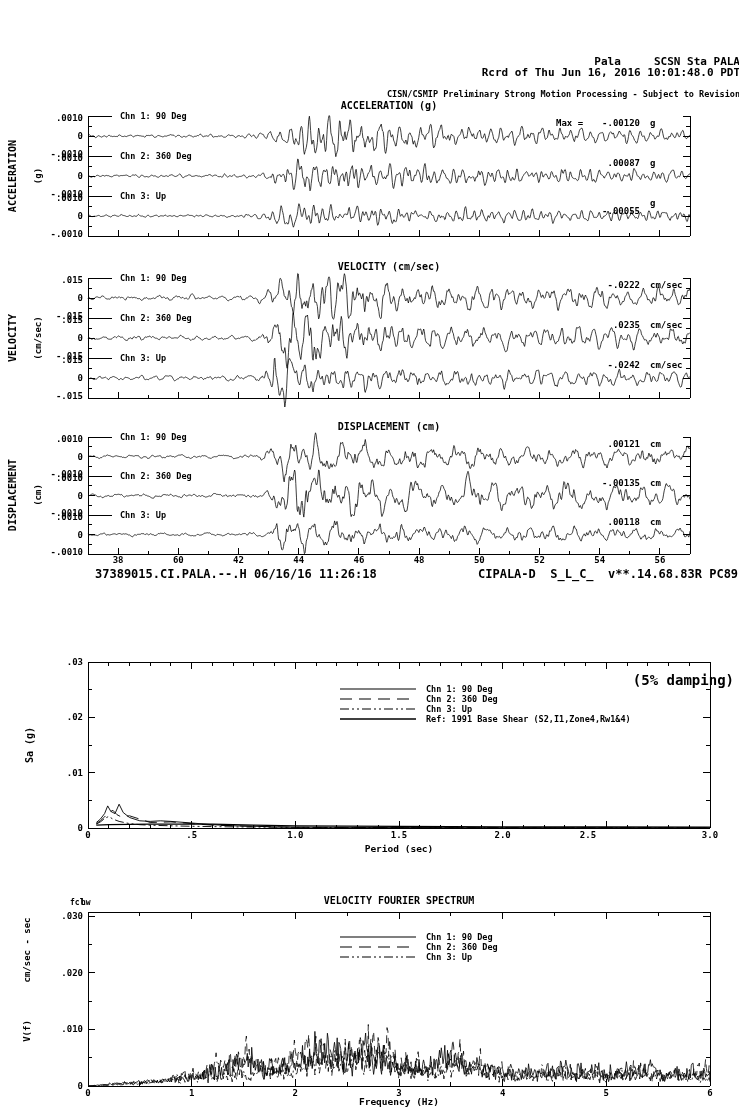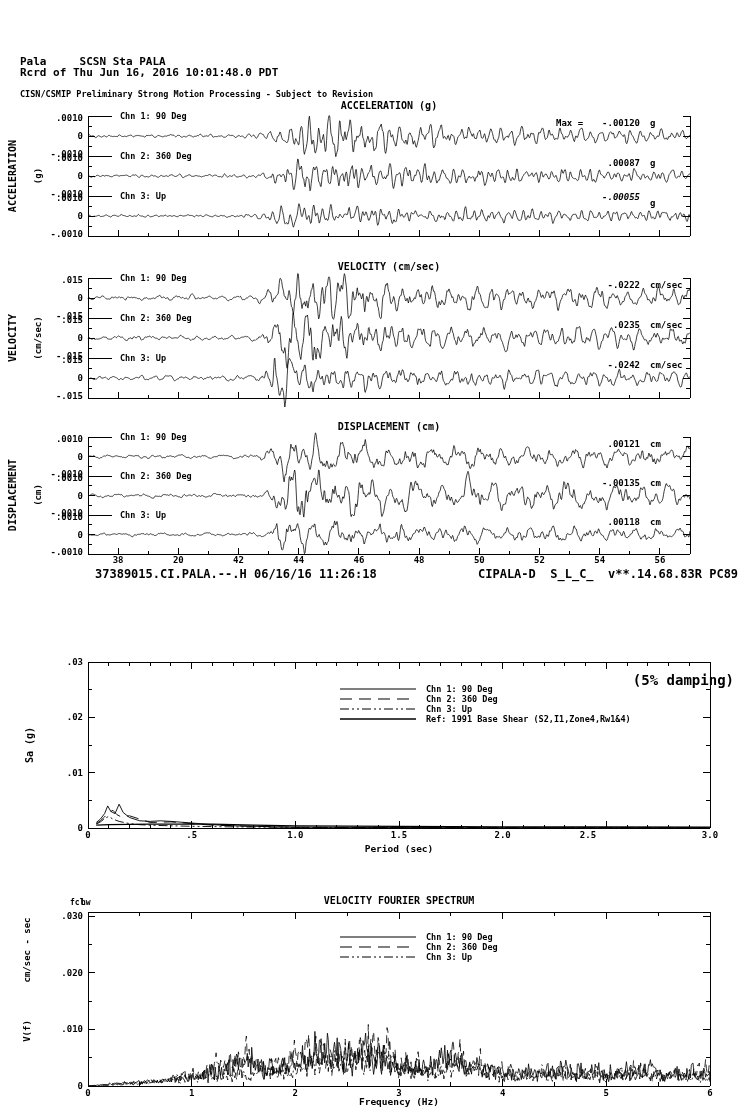--- a/index.html
+++ b/index.html
@@ -4,21 +4,21 @@
 <style>
   html,body{margin:0;padding:0;background:#fff;}
   .page{position:relative;width:739px;height:1115px;background:#ffffff;
         font-family:"DejaVu Sans Mono",monospace;color:#000;overflow:hidden;}
   #plot-svg{position:absolute;left:0;top:0;}
   #overlay{position:absolute;left:0;top:0;width:739px;height:1115px;}
   .lbl{position:absolute;font-size:9px;font-weight:bold;white-space:pre;line-height:1;}
   .lbl.tick{font-size:9px;}
   .lbl.chn{font-size:8.5px;}
   .lbl.leg{font-size:8.5px;}
-  .hdr{position:absolute;left:20px;width:720px;text-align:left;font-weight:bold;white-space:pre;line-height:1;}
+  .hdr{position:absolute;left:20px;width:720px;text-align:right;font-weight:bold;white-space:pre;line-height:1;}
   .ptitle{position:absolute;text-align:center;font-weight:bold;font-size:10px;white-space:pre;line-height:1;}
   .rot{position:absolute;transform:translate(-50%,-50%) rotate(-90deg);font-weight:bold;font-size:10px;white-space:pre;line-height:1;}
   .rot.small{font-size:9px;}
   .foot{position:absolute;font-weight:bold;font-size:12px;white-space:pre;line-height:1;}
   .annot{position:absolute;font-weight:bold;font-size:14px;white-space:pre;line-height:1;margin-left:36px;}
   .corner{position:absolute;font-weight:bold;font-size:8px;white-space:pre;line-height:1;}
 </style>
 </head>
 <body>
 
@@ -90,21 +90,21 @@
       <div class="lbl tick" style="left: 83px; top: 158px; transform: translate(-100%, -50%);">.0010</div>
       <div class="lbl tick" style="left: 83px; top: 176px; transform: translate(-100%, -50%);">0</div>
       <div class="lbl tick" style="left: 83px; top: 194px; transform: translate(-100%, -50%);">-.0010</div>
       <div class="lbl chn" style="left: 120px; top: 156px; transform: translate(0px, -50%);">Chn 2: 360 Deg</div>
       <div class="lbl tick" style="left: 640px; top: 163px; transform: translate(-100%, -50%);">.00087</div>
       <div class="lbl tick" style="left: 650px; top: 163px; transform: translate(0px, -50%);">g</div>
       <div class="lbl tick" style="left: 83px; top: 198px; transform: translate(-100%, -50%);">.0010</div>
       <div class="lbl tick" style="left: 83px; top: 216px; transform: translate(-100%, -50%);">0</div>
       <div class="lbl tick" style="left: 83px; top: 234px; transform: translate(-100%, -50%);">-.0010</div>
       <div class="lbl chn" style="left: 120px; top: 196px; transform: translate(0px, -50%);">Chn 3: Up</div>
-      <div class="lbl tick" style="left: 640px; top: 197px; transform: translate(-100%, -50%); font-style: italic;">-.00055</div>
+      <div class="lbl tick" style="left: 640px; top: 211px; transform: translate(-100%, -50%);">-.00055</div>
       <div class="lbl tick" style="left: 650px; top: 203px; transform: translate(0px, -50%);">g</div>
       <div class="lbl tick" style="left: 83px; top: 280px; transform: translate(-100%, -50%);">.015</div>
       <div class="lbl tick" style="left: 83px; top: 298px; transform: translate(-100%, -50%);">0</div>
       <div class="lbl tick" style="left: 83px; top: 316px; transform: translate(-100%, -50%);">-.015</div>
       <div class="lbl chn" style="left: 120px; top: 278px; transform: translate(0px, -50%);">Chn 1: 90 Deg</div>
       <div class="lbl tick" style="left: 640px; top: 285px; transform: translate(-100%, -50%);">-.0222</div>
       <div class="lbl tick" style="left: 650px; top: 285px; transform: translate(0px, -50%);">cm/sec</div>
       <div class="lbl tick" style="left: 83px; top: 320px; transform: translate(-100%, -50%);">.015</div>
       <div class="lbl tick" style="left: 83px; top: 338px; transform: translate(-100%, -50%);">0</div>
       <div class="lbl tick" style="left: 83px; top: 356px; transform: translate(-100%, -50%);">-.015</div>
@@ -129,21 +129,21 @@
       <div class="lbl chn" style="left: 120px; top: 476px; transform: translate(0px, -50%);">Chn 2: 360 Deg</div>
       <div class="lbl tick" style="left: 640px; top: 483px; transform: translate(-100%, -50%);">-.00135</div>
       <div class="lbl tick" style="left: 650px; top: 483px; transform: translate(0px, -50%);">cm</div>
       <div class="lbl tick" style="left: 83px; top: 517px; transform: translate(-100%, -50%);">.0010</div>
       <div class="lbl tick" style="left: 83px; top: 534.5px; transform: translate(-100%, -50%);">0</div>
       <div class="lbl tick" style="left: 83px; top: 552px; transform: translate(-100%, -50%);">-.0010</div>
       <div class="lbl chn" style="left: 120px; top: 515px; transform: translate(0px, -50%);">Chn 3: Up</div>
       <div class="lbl tick" style="left: 640px; top: 522px; transform: translate(-100%, -50%);">.00118</div>
       <div class="lbl tick" style="left: 650px; top: 522px; transform: translate(0px, -50%);">cm</div>
       <div class="lbl tick" style="left: 118.1px; top: 560px; transform: translate(-50%, -50%);">38</div>
-      <div class="lbl tick" style="left: 178.3px; top: 560px; transform: translate(-50%, -50%);">20</div>
+      <div class="lbl tick" style="left: 178.3px; top: 560px; transform: translate(-50%, -50%);">60</div>
       <div class="lbl tick" style="left: 238.5px; top: 560px; transform: translate(-50%, -50%);">42</div>
       <div class="lbl tick" style="left: 298.7px; top: 560px; transform: translate(-50%, -50%);">44</div>
       <div class="lbl tick" style="left: 358.9px; top: 560px; transform: translate(-50%, -50%);">46</div>
       <div class="lbl tick" style="left: 419.1px; top: 560px; transform: translate(-50%, -50%);">48</div>
       <div class="lbl tick" style="left: 479.3px; top: 560px; transform: translate(-50%, -50%);">50</div>
       <div class="lbl tick" style="left: 539.5px; top: 560px; transform: translate(-50%, -50%);">52</div>
       <div class="lbl tick" style="left: 599.7px; top: 560px; transform: translate(-50%, -50%);">54</div>
       <div class="lbl tick" style="left: 659.9px; top: 560px; transform: translate(-50%, -50%);">56</div>
       <div class="lbl tick" style="left: 88px; top: 835px; transform: translate(-50%, -50%);">0</div>
       <div class="lbl tick" style="left: 191.667px; top: 835px; transform: translate(-50%, -50%);">.5</div>

